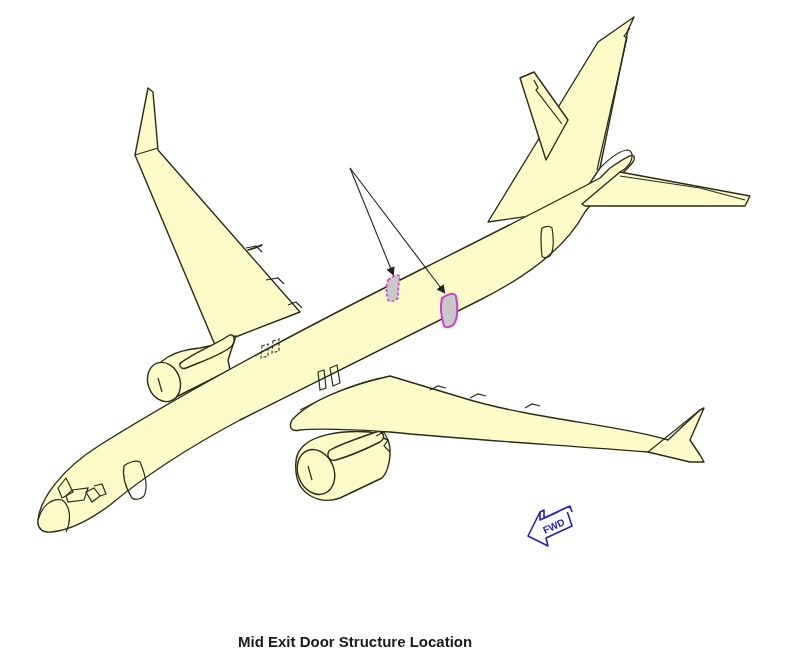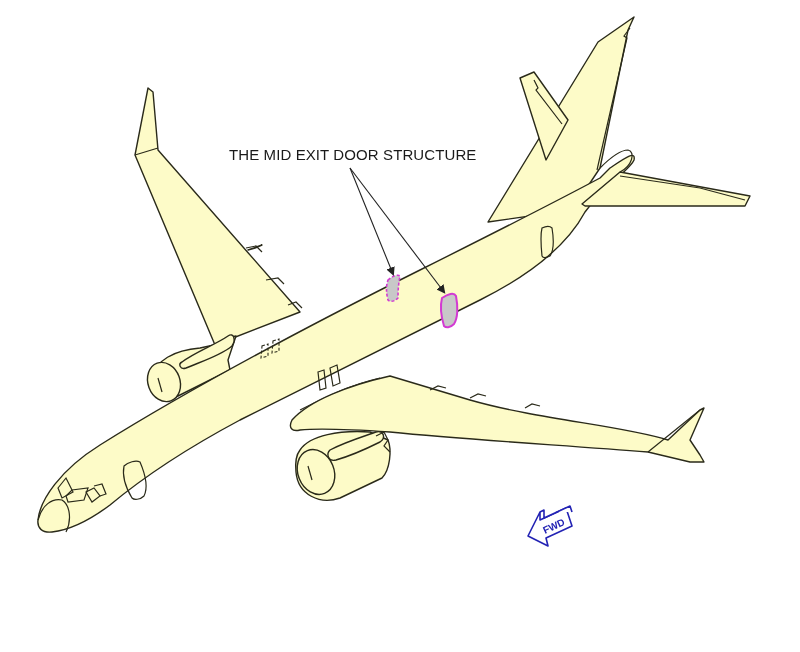--- a/index.html
+++ b/index.html
@@ -119,14 +119,14 @@
       <line class="leader" x1="350" y1="168" x2="444" y2="292" marker-end="url(#arrowhead)"></line>
     </g>
 
     <g>
       <path class="fwd" d="M528,536 L540,512 L540,520 L566,508 L572,526 L546,538 L548,546 Z"></path>
       <path class="fwd" d="M540,512 L544,510 L544,518 L570,506 L572,512"></path>
       <text class="fwd-text" x="545" y="534" transform="rotate(-25 545 534)">FWD</text>
     </g>
   </svg>
 
-  <div class="callout-label">THE MID EXIT DOOR STRUCTURE</div>
+  <div class="caption">Mid Exit Door Structure Location</div>
 </div>
 
 </body></html>

